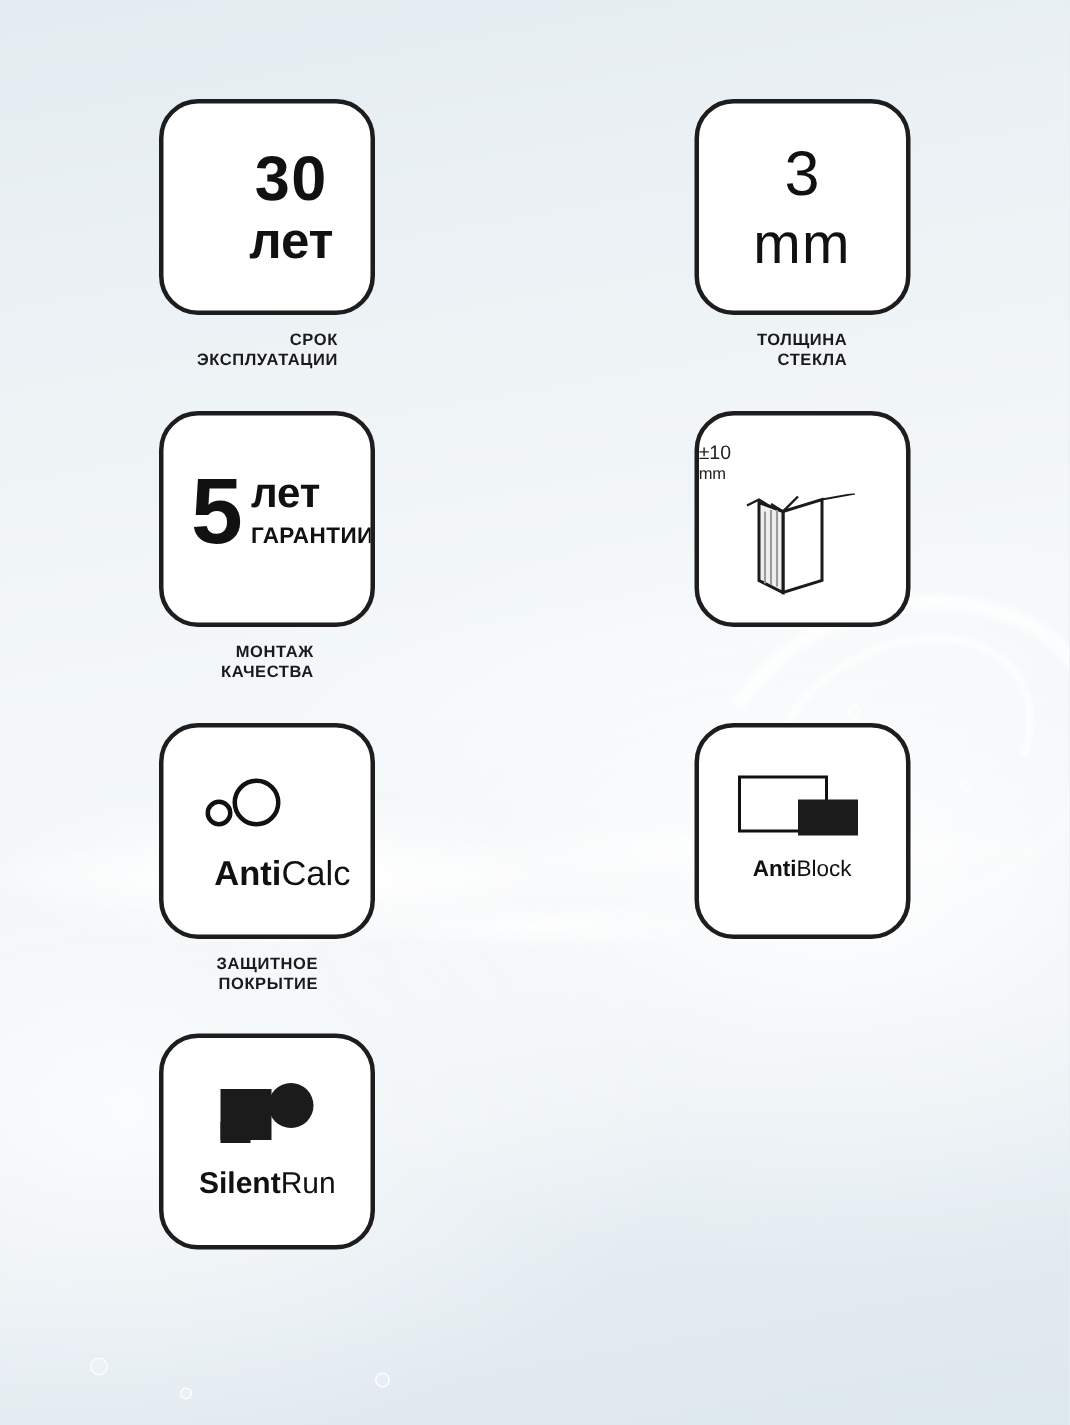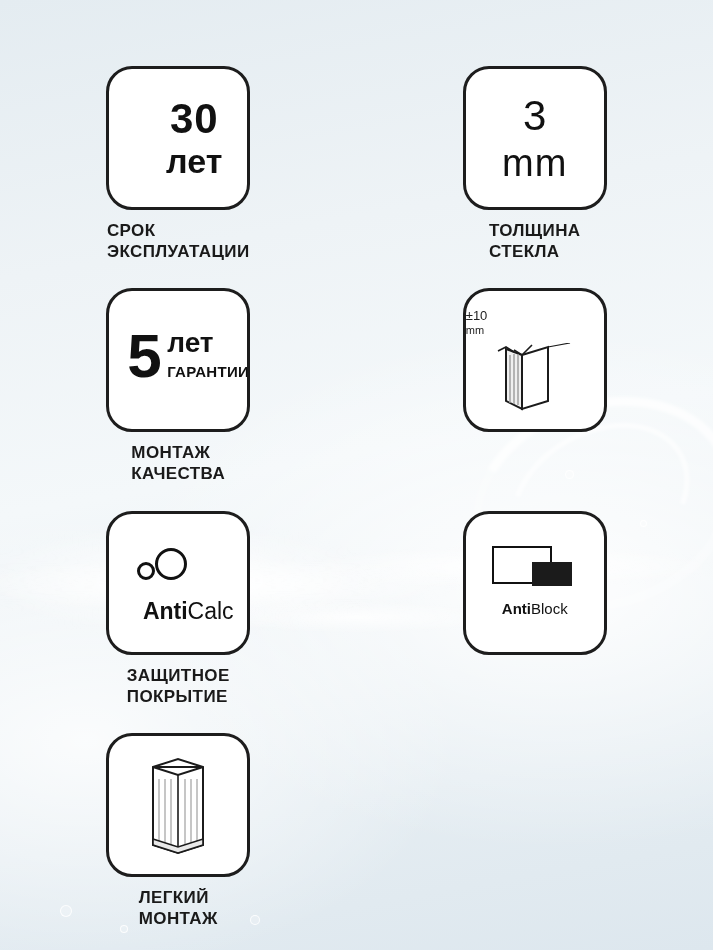--- a/index.html
+++ b/index.html
@@ -103,22 +103,22 @@
     background: #ffffff;
     display: flex;
     align-items: center;
     justify-content: center;
     box-sizing: border-box;
     position: relative;
     overflow: hidden;
   }
   .caption {
     margin-top: 11px;
-    text-align: left;
-    font-size: 17px;
+    text-align: right;
+    font-size: 11px;
     font-weight: bold;
     color: #1a1a1a;
     letter-spacing: 0.4px;
     line-height: 1.22;
   }
   
   .t-30 {
     display: flex;
     flex-direction: column;
     align-items: center;
@@ -416,40 +416,28 @@
         <div class="t-ab">
           <div class="sq-out"></div>
           <div class="sq-fill"></div>
           <div class="word">
             <b>Anti</b><span>Block</span>
           </div>
         </div>
       </div>
     </div>
 
-    <div class="cell">
-      <div class="tile">
-        <div class="t-cab">
-          <svg width="78" height="104" viewBox="0 0 78 104">
-            <polygon points="14,14 39,6 64,14 64,92 39,100 14,92" fill="#ffffff" stroke="#1b1b1b" stroke-width="2"></polygon>
-            <polygon points="14,14 39,22 64,14" fill="#ffffff" stroke="#1b1b1b" stroke-width="2"></polygon>
-            <line x1="39" y1="22" x2="39" y2="100" stroke="#1b1b1b" stroke-width="1.6"></line>
-            <line x1="20" y1="26" x2="20" y2="92" stroke="#a8a8a8" stroke-width="1.3"></line>
-            <line x1="26" y1="26" x2="26" y2="94" stroke="#a8a8a8" stroke-width="1.3"></line>
-            <line x1="32" y1="26" x2="32" y2="96" stroke="#a8a8a8" stroke-width="1.3"></line>
-            <line x1="46" y1="26" x2="46" y2="96" stroke="#a8a8a8" stroke-width="1.3"></line>
-            <line x1="52" y1="26" x2="52" y2="94" stroke="#a8a8a8" stroke-width="1.3"></line>
-            <line x1="58" y1="26" x2="58" y2="92" stroke="#a8a8a8" stroke-width="1.3"></line>
-            <polygon points="14,86 39,94 64,86 64,92 39,100 14,92" fill="#e9e9e9" stroke="#1b1b1b" stroke-width="1.6"></polygon>
-          </svg>
-        </div>
-      </div>
-      <div class="caption">
-        <div>ЛЕГКИЙ</div>
-        <div>МОНТАЖ</div>
-      </div>
-    </div>
-
-    <div class="cell">
+
+    <div class="cell">
+      <div class="tile">
+        <div class="t-sr">
+          <div class="blk"></div>
+          <div class="blk2"></div>
+          <div class="circ"></div>
+          <div class="word">
+            <b>Silent</b><span>Run</span>
+          </div>
+        </div>
+      </div>
     </div>
 
   </div>
 </div>
 
 </body></html>

